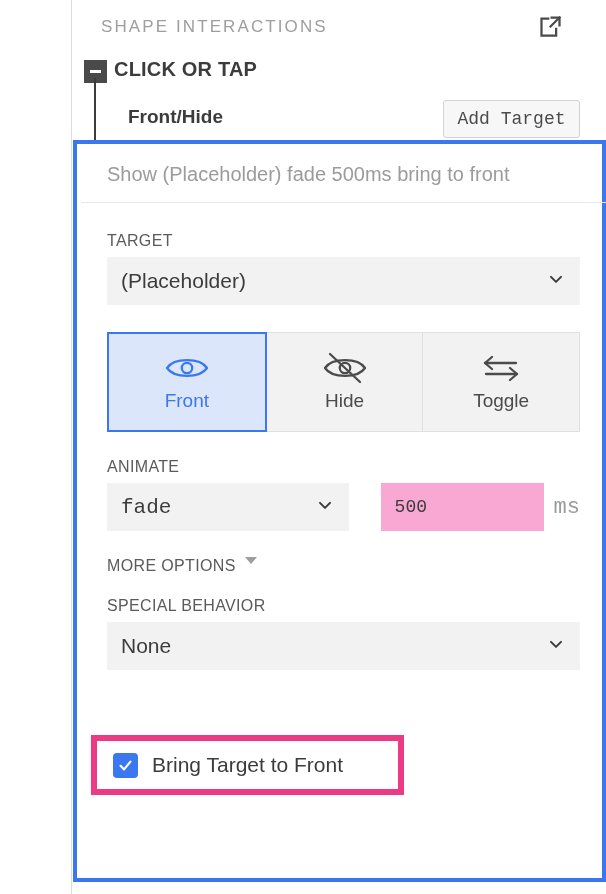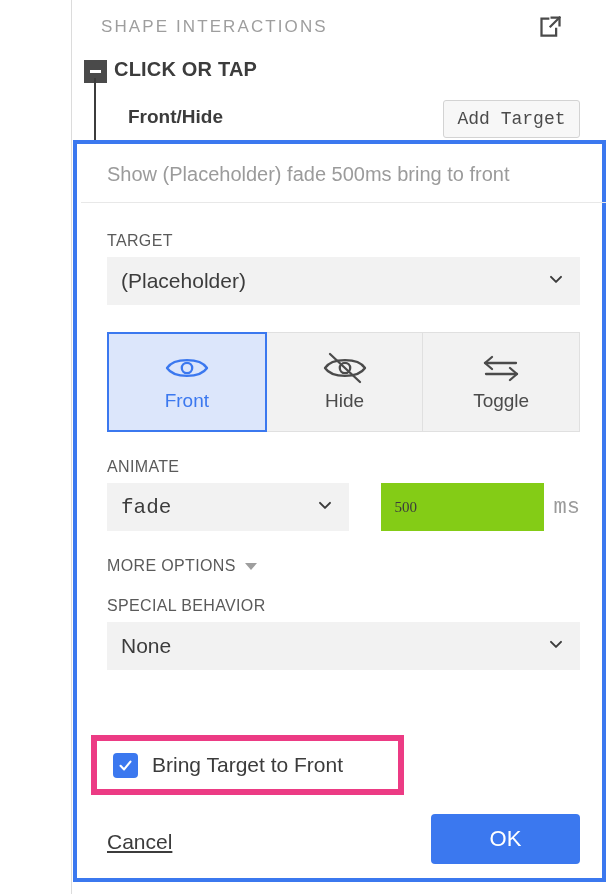--- a/index.html
+++ b/index.html
@@ -236,41 +236,40 @@
   #animate-section { margin-top: 26px; }
   #animate-row {
     display: flex;
     align-items: center;
     width: 473px;
   }
   #animate-select { width: 243px; font-family: Liberation Mono, monospace; }
   #duration-input {
     width: 163px;
     height: 48px;
-    background: #84cc16;
+    background: #f9a8d4;
     border: none;
     box-sizing: border-box;
     padding: 0 14px;
-    font-family: Liberation Serif, serif;
-    font-size: 15px;
+    font-family: Liberation Mono, monospace;
+    font-size: 18px;
     color: #3c3c3c;
     margin-left: 32px;
   }
   #duration-unit {
     font-size: 22px;
     color: #9b9b9b;
     margin-left: 10px;
     font-family: Liberation Mono, monospace;
   }
 
   
   #more-options {
     margin-top: 26px;
     display: flex;
-    align-items: center;
     gap: 9px;
     cursor: pointer;
     width: fit-content;
   }
   #more-options .mo-label {
     font-size: 16px;
     letter-spacing: 0.35px;
     color: #5a5a5a;
   }
   .tri-down {
@@ -461,24 +460,20 @@
             <span class="chev">
               <svg width="20" height="20" viewBox="0 0 24 24" fill="none" stroke="#3c3c3c" stroke-width="2.4" stroke-linecap="round" stroke-linejoin="round">
                 <path d="M6 9.5 L12 15.5 L18 9.5"></path>
               </svg>
             </span>
           </div>
         </div>
 
       </div>
 
-      <div id="editor-footer">
-        <button id="cancel-button">Cancel</button>
-        <button id="ok-button">OK</button>
-      </div>
 
     </div>
   </div>
 
   <div id="bring-front-annotation">
     <div id="bring-front-checkbox">
       <svg width="17" height="17" viewBox="0 0 24 24" fill="none" stroke="#ffffff" stroke-width="3" stroke-linecap="round" stroke-linejoin="round">
         <path d="M5 12.5 L10 17.5 L19 6.5"></path>
       </svg>
     </div>

